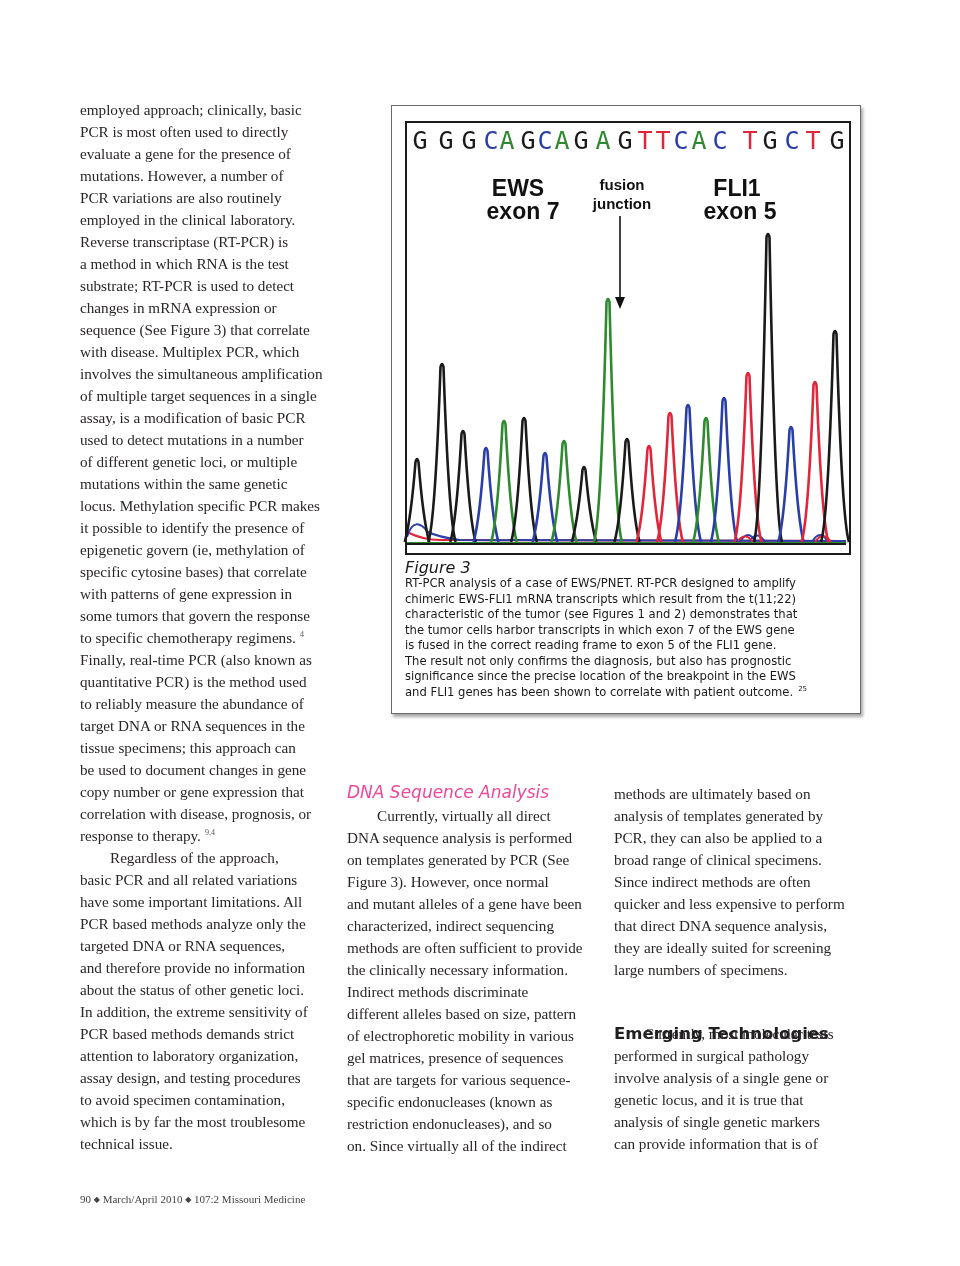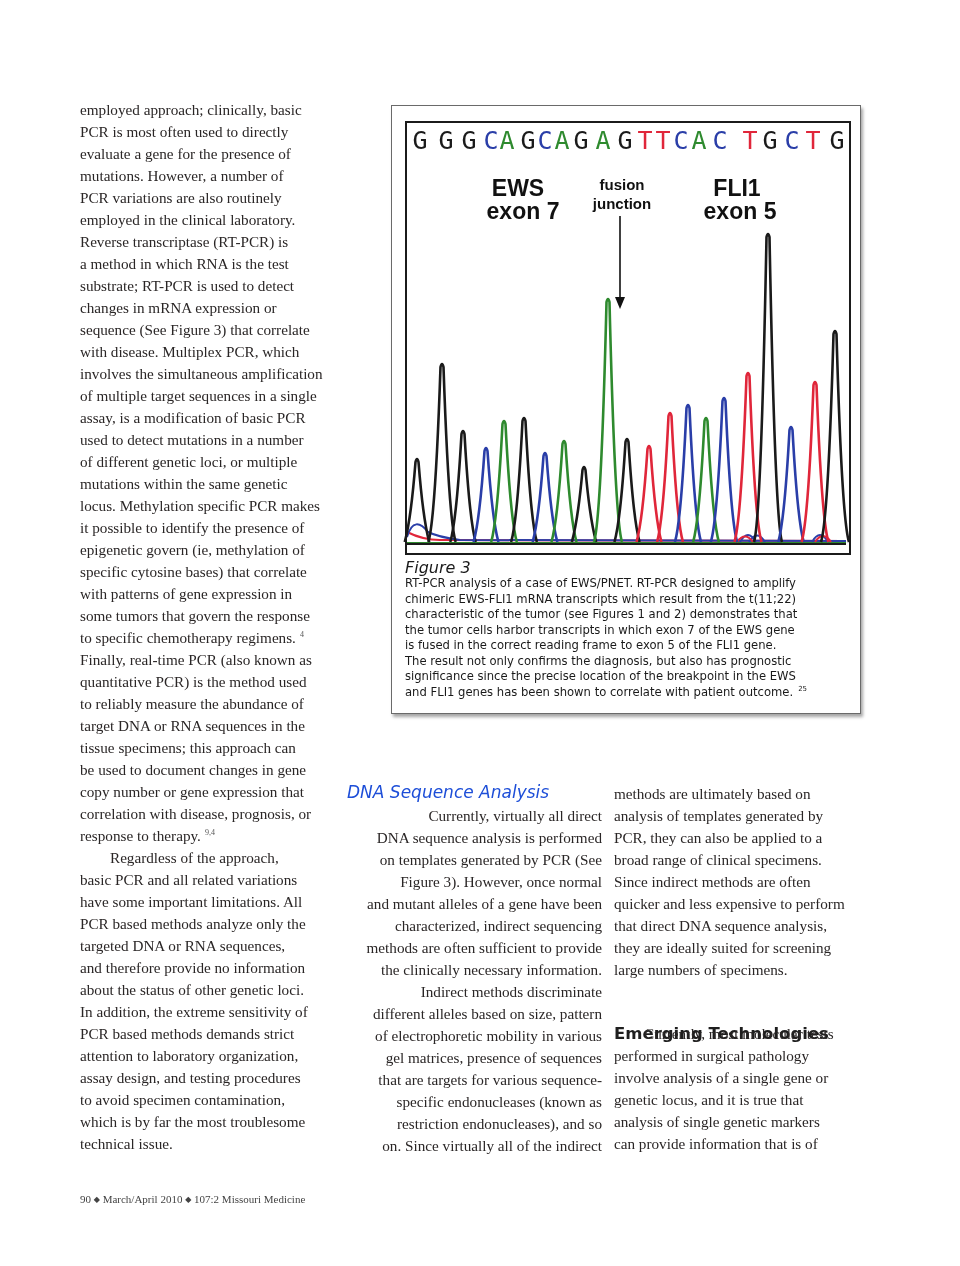--- a/index.html
+++ b/index.html
@@ -3,25 +3,25 @@
 <meta charset="utf-8">
 <style>
   html, body { margin: 0; padding: 0; background: #ffffff; }
   body { width: 960px; height: 1266px; position: relative; overflow: hidden; }
   .serif { font-family: "Liberation Serif", "DejaVu Serif", serif; color: #2a2626; }
   .col { position: absolute; font-size: 15.2px; line-height: 22px; }
   .col .line { display: block; white-space: nowrap; height: 22px; }
   .col .line.indent { padding-left: 30px; }
   .col sup { font-size: 8px; vertical-align: 6px; line-height: 0; margin-left: 4px; color: #555; }
   #col-left { left: 80px; top: 99px; width: 255px; }
-  #col-mid { left: 347px; top: 805px; width: 255px; text-align: right; }
+  #col-mid { left: 347px; top: 805px; width: 255px; }
   #col-right { left: 614px; top: 783px; width: 255px; }
   .heading-italic {
     font-family: "DejaVu Sans", sans-serif; font-style: italic; font-size: 17px;
-    color: #1d4ed8; height: 22px; line-height: 22px; display:block; position:absolute;
+    color: #ec4899; height: 22px; line-height: 22px; display:block; position:absolute;
   }
   .heading-bold {
     font-family: "DejaVu Sans", sans-serif; font-weight: bold; font-size: 16.5px;
     color: #1e1e1e; height: 22px; line-height: 22px; display:block; position:absolute;
   }
   #figure-frame {
     position: absolute; left: 391px; top: 105px; width: 468px; height: 607px;
     border: 1.5px solid #6a6a6a; background: #fff;
     box-shadow: 2px 3px 3px rgba(0,0,0,0.35);
   }

